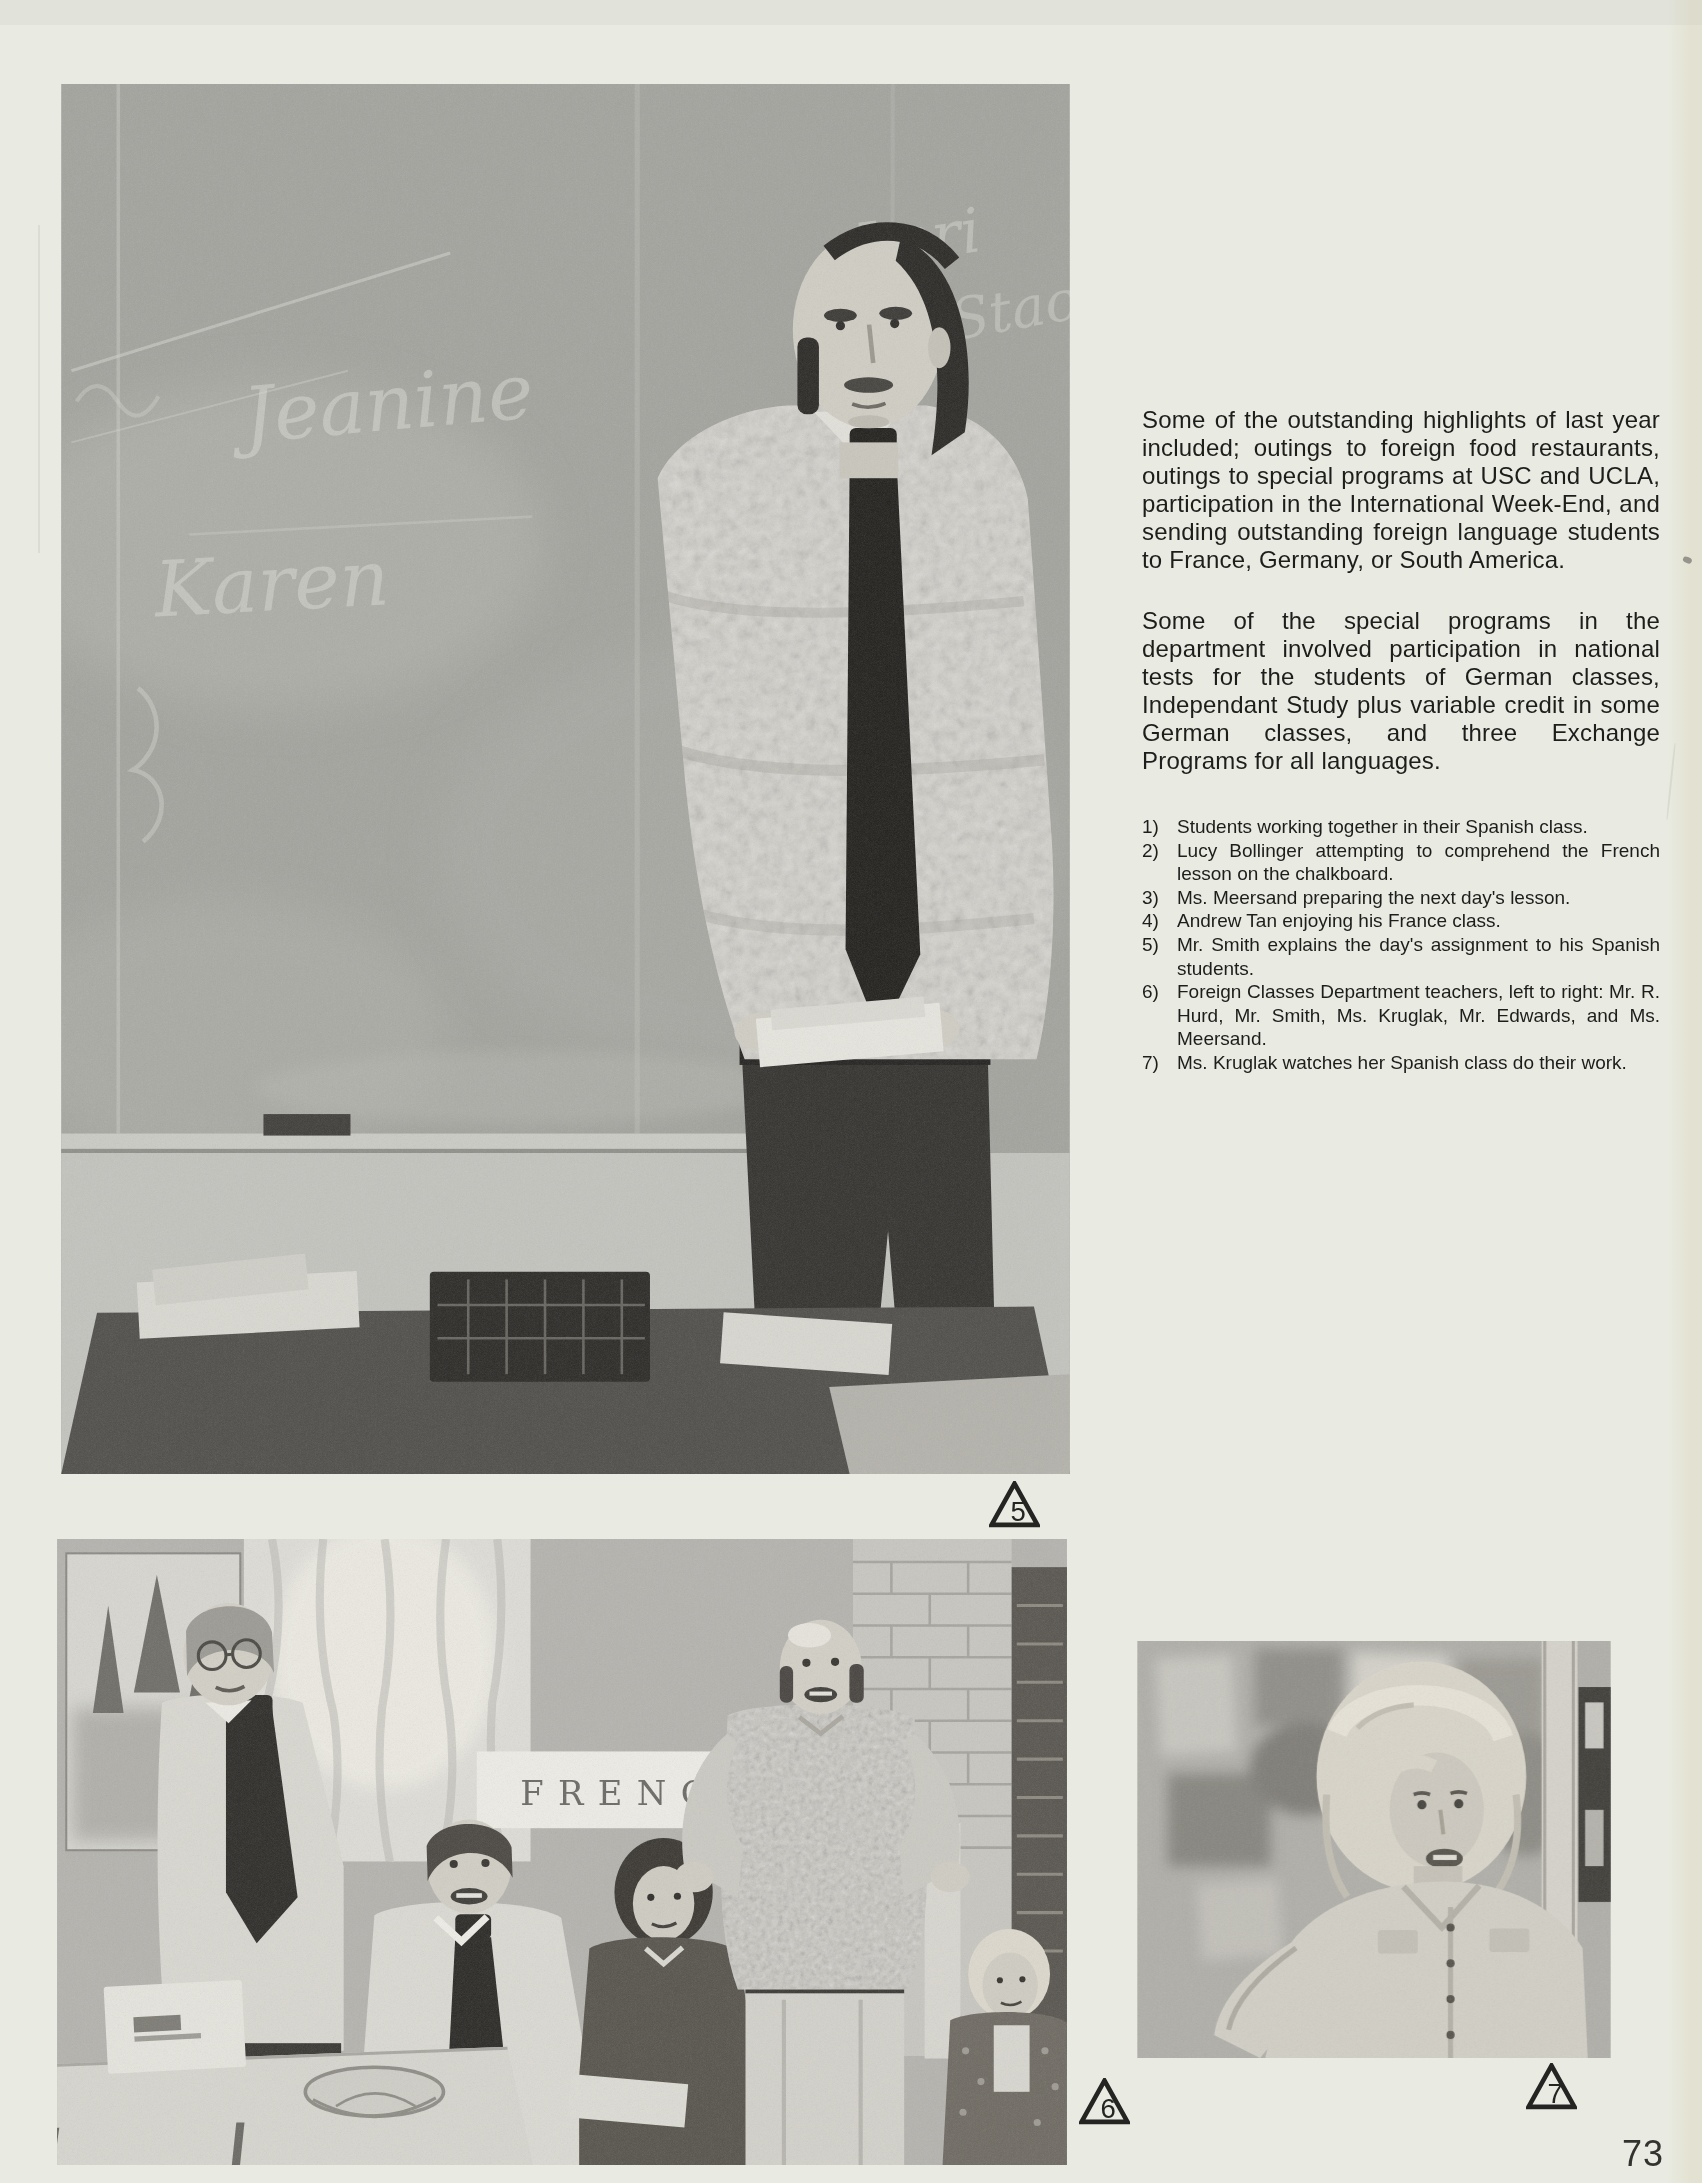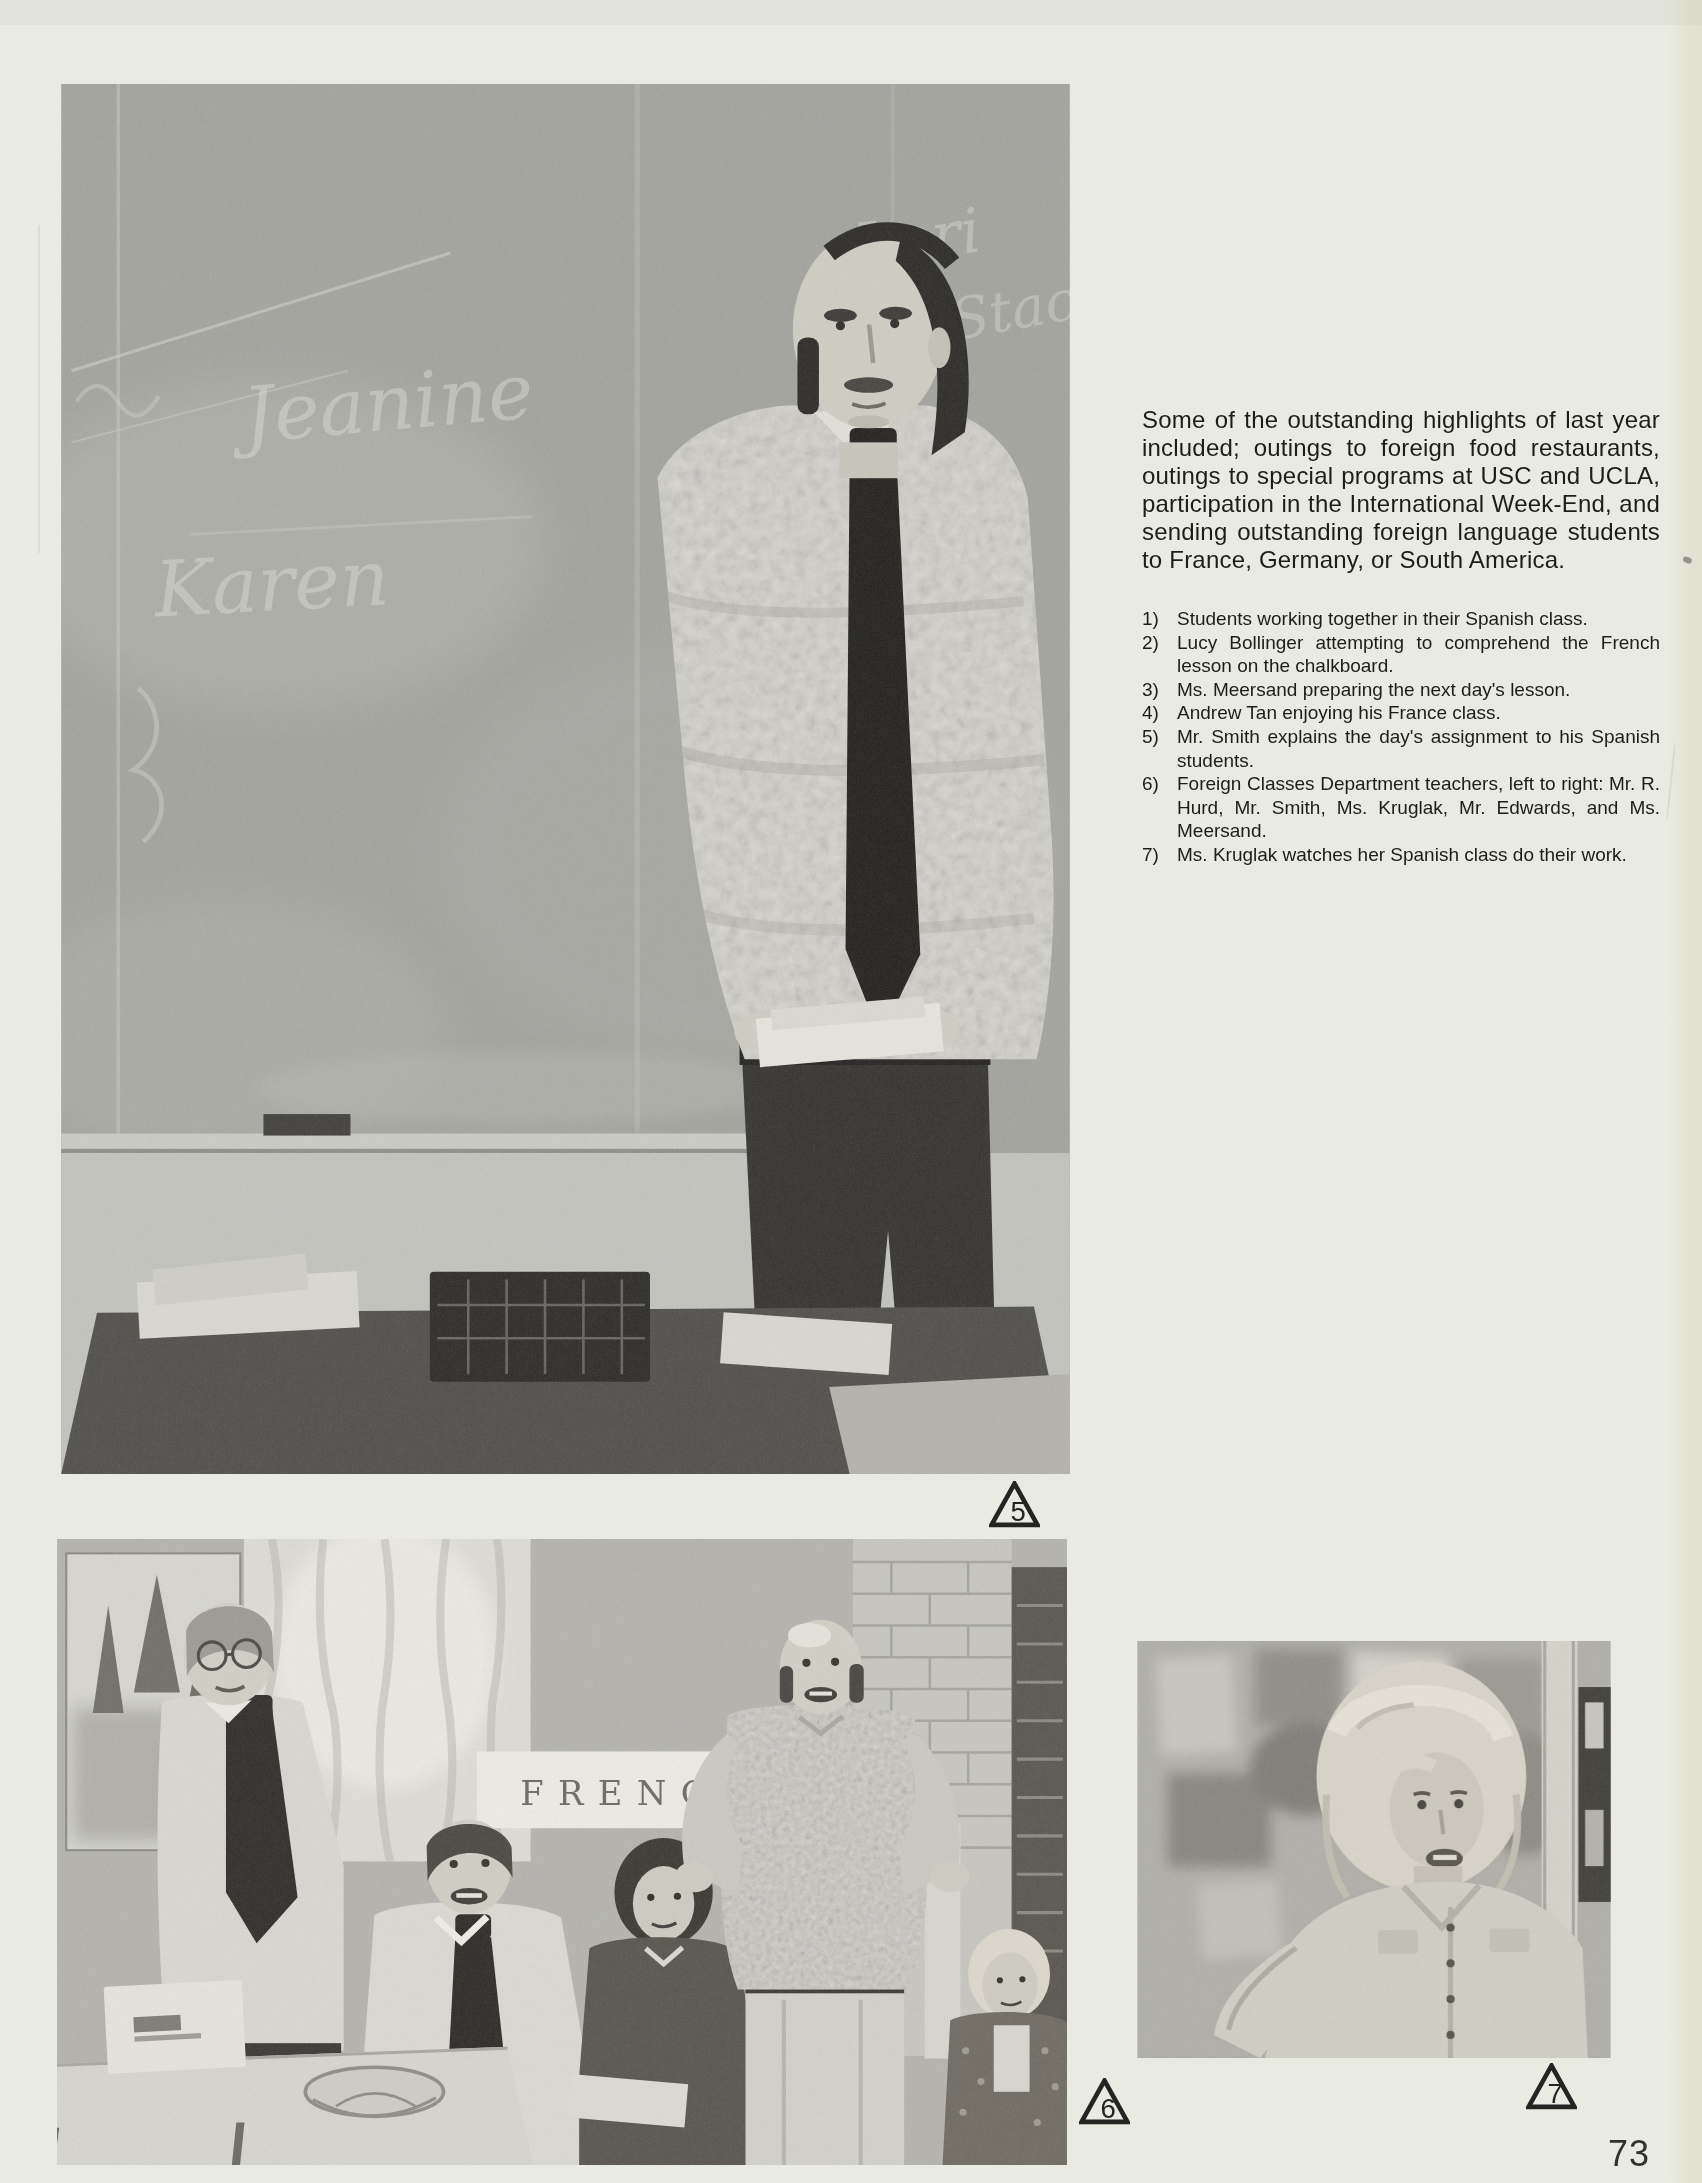--- a/index.html
+++ b/index.html
@@ -28,21 +28,21 @@
   .cap{display:flex;}
   .cap-num{flex:0 0 35px;}
   .cap-text{flex:1;text-align:justify;}
 
   .tri{position:absolute;}
   .tri text{font-family:"Liberation Sans",sans-serif;font-size:54px;fill:#242422;}
   .m5{left:989px;top:1481px;}
   .m6{left:1079px;top:2078px;}
   .m7{left:1526px;top:2063px;}
 
-  .pagenum{position:absolute;left:1608px;top:2133px;width:56px;text-align:left;
+  .pagenum{position:absolute;left:1608px;top:2133px;width:56px;text-align:right;
         font-size:36px;letter-spacing:1px;color:#33322f;}
 
   .chalk{font-family:"DejaVu Serif",serif;font-style:italic;fill:#d8d8d1;}
   .sign{font-family:"DejaVu Serif",serif;fill:#6b6965;letter-spacing:28px;}
 </style>
 </head>
 <body>
 
 <div class="page">
 
@@ -158,20 +158,21 @@
     </svg>
   </figure>
 
   <svg class="tri m5" width="51" height="47" viewBox="0 0 100 92">
     <polygon points="50,5 5,86 95,86" fill="none" stroke="#242422" stroke-width="9"></polygon>
     <text x="42" y="79">5</text>
   </svg>
 
   <section class="column">
     <p>Some of the outstanding highlights of last year included; outings to foreign food restaurants, outings to special programs at USC and UCLA, participation in the International Week-End, and sending outstanding foreign language students to France, Germany, or South America.</p>
+    <p class="last">Some of the special programs in the department involved participation in national tests for the students of German classes, Independant Study plus variable credit in some German classes, and three Exchange Programs for all languages.</p>
 
     <div class="captions">
       <div class="cap">
         <span class="cap-num">1)</span>
         <span class="cap-text">Students working together in their Spanish class.</span>
       </div>
       <div class="cap">
         <span class="cap-num">2)</span>
         <span class="cap-text">Lucy Bollinger attempting to comprehend the French lesson on the chalkboard.</span>
       </div>

